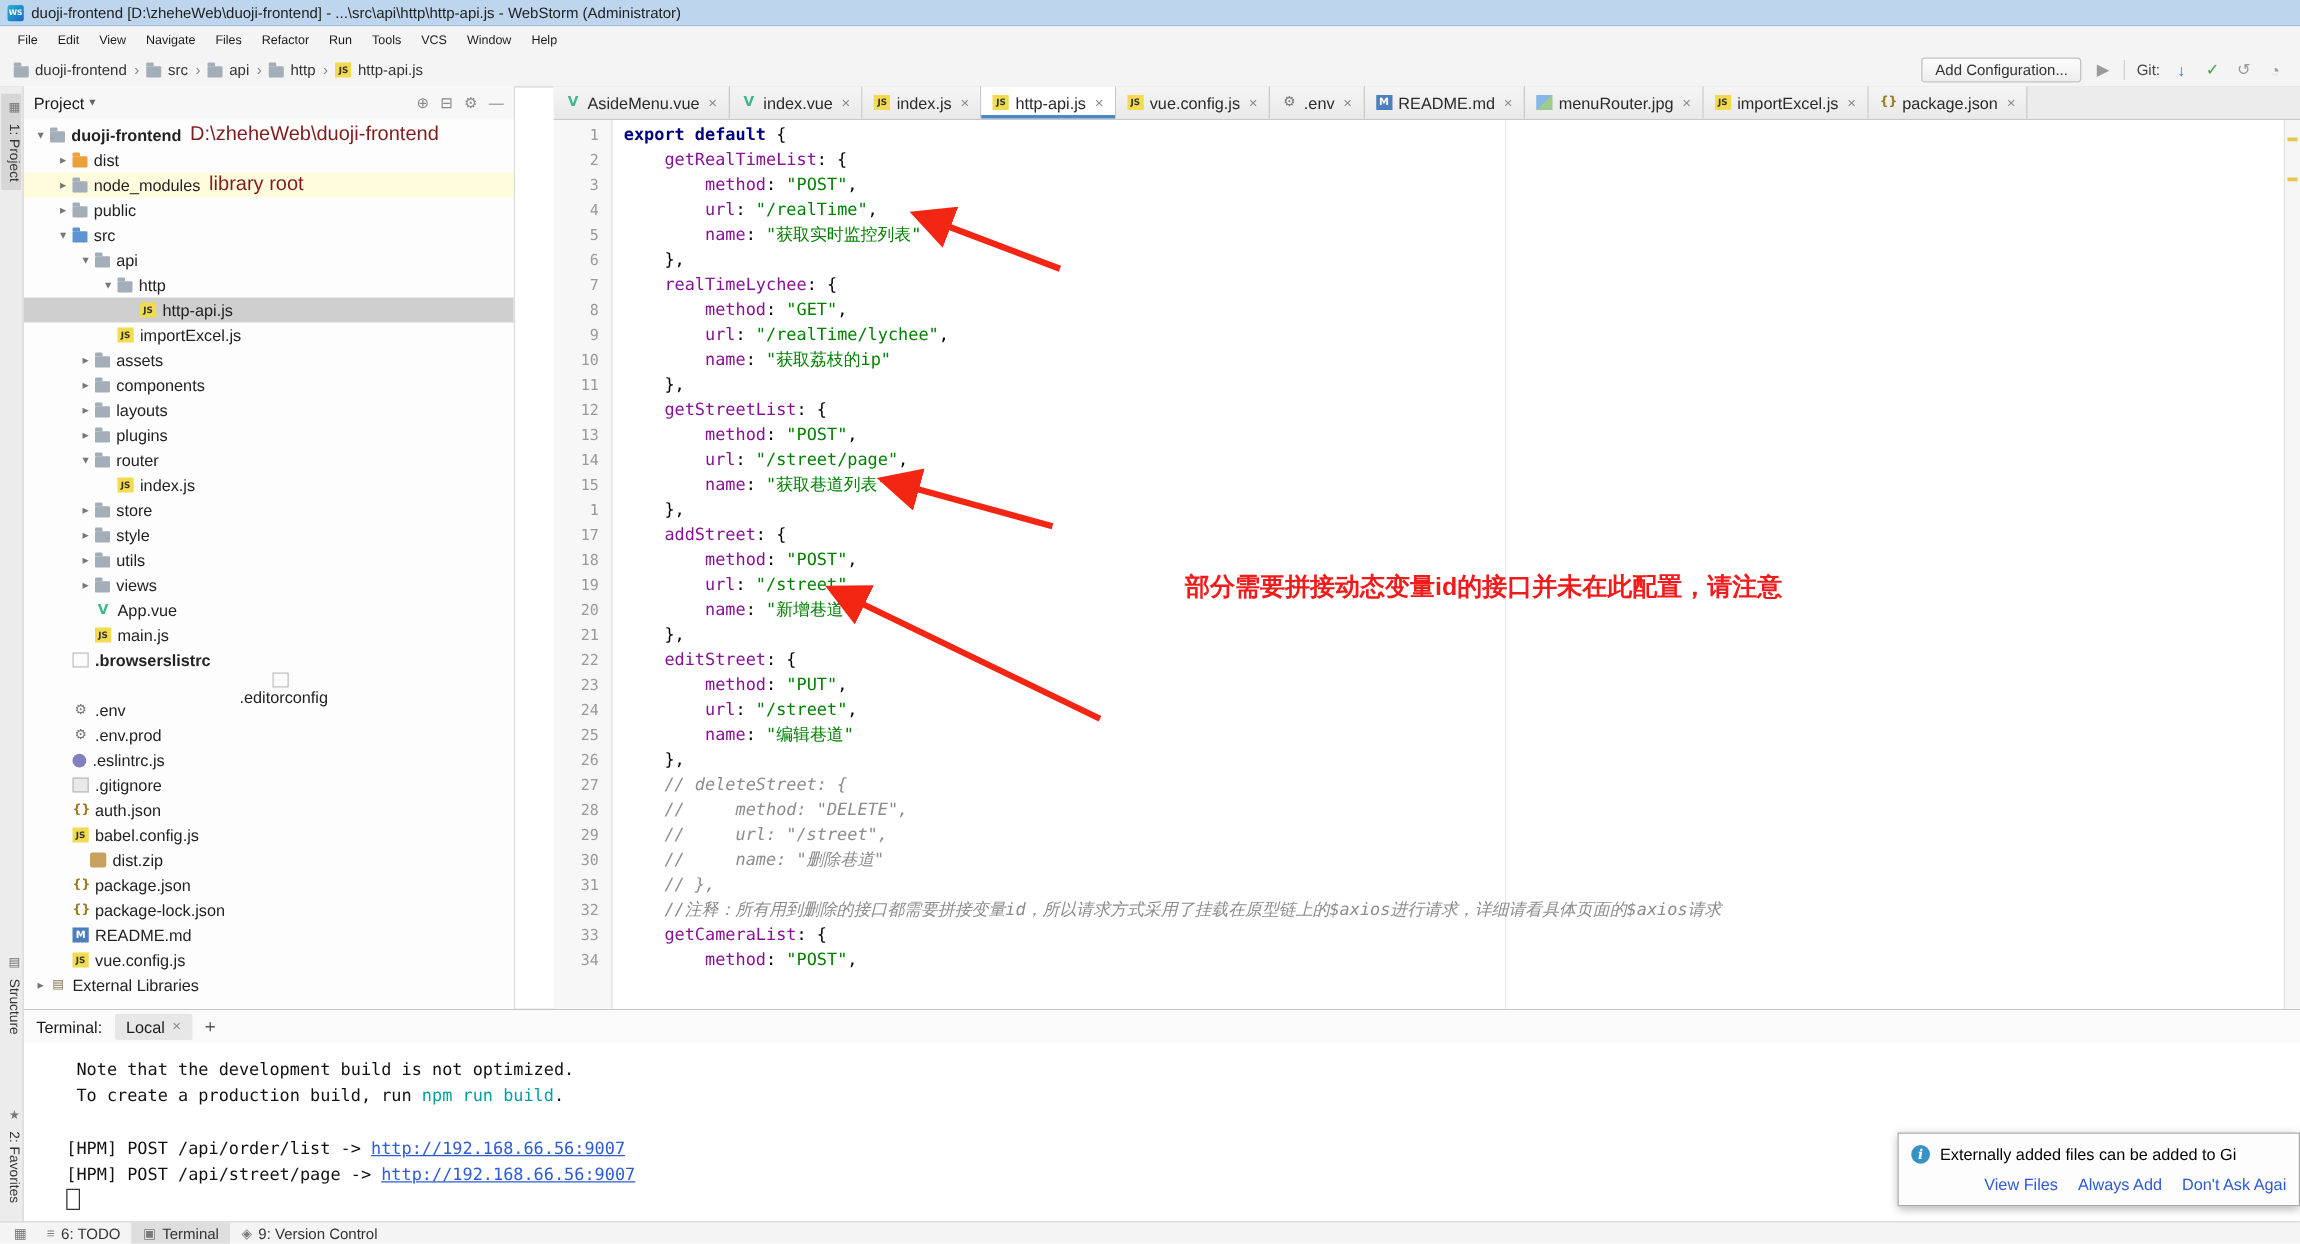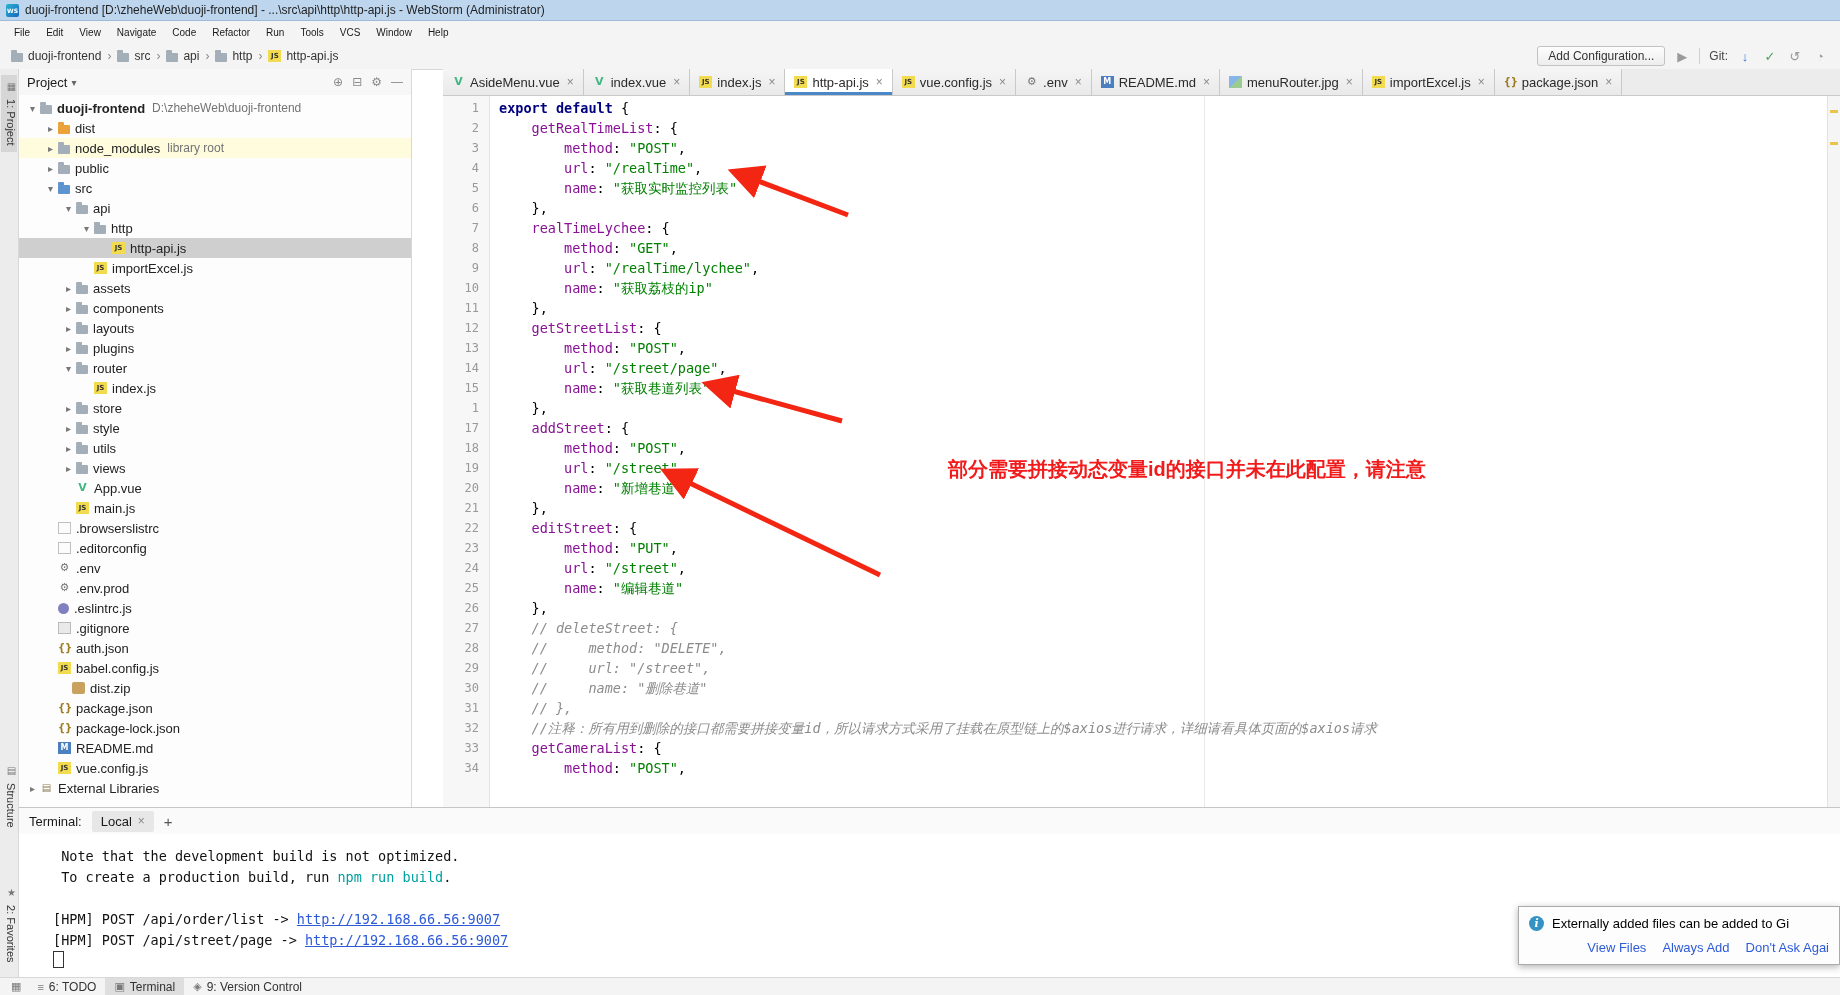--- a/index.html
+++ b/index.html
@@ -40,21 +40,21 @@
   
   .project-panel{width:392px;flex:none;display:flex;flex-direction:column;background:#FDFDFD;border-right:1px solid #D8D8D8;}
   .panel-header{height:26px;flex:none;display:flex;align-items:center;padding:0 8px;font-size:13px;background:#F7F7F7;}
   .ph-caret{color:#666;margin-left:4px;font-size:10px;}
   .ph-icons{margin-left:auto;display:flex;gap:9px;color:#8A8A8A;font-size:12px;}
   .tree{flex:1;overflow:hidden;padding-top:3px;background:#FDFDFD;}
   .tree-row{height:20px;display:flex;align-items:center;font-size:13px;color:#222;white-space:nowrap;}
   .tree-row.sel{background:#CFCFCF;}
   .tree-row.hl{background:#FFFBDD;}
   .chev{width:15px;flex:none;text-align:center;color:#777;font-size:10px;}
-  .suffix{color:#737373;margin-left:7px;font-size:12px;}
+  .suffix{color:#7f1d1d;margin-left:7px;font-size:16px;}
 
   
   .fic{display:inline-block;width:13px;height:12px;margin-right:5px;flex:none;text-align:center;
        font:bold 8px/12px "DejaVu Sans",sans-serif;color:#fff;vertical-align:-2px;}
   .ic-folder,.ic-folder-src,.ic-folder-ex{position:relative;height:9px;width:12px;margin-top:2px;border-radius:1px;background:#A3AEB9;}
   .ic-folder-src{background:#5C94CE;}
   .ic-folder-ex{background:#EBA23A;}
   .ic-folder::before,.ic-folder-src::before,.ic-folder-ex::before{content:"";position:absolute;top:-3px;left:0;
        width:6px;height:3px;background:inherit;border-radius:1px 1px 0 0;}
   .ic-js{background:#F2DB4E;color:#33322E;font-size:7px;}
@@ -129,21 +129,21 @@
 <div class="titlebar">
   <span class="ws-logo">WS</span>
   <span>duoji-frontend [D:\zheheWeb\duoji-frontend] - ...\src\api\http\http-api.js - WebStorm (Administrator)</span>
 </div>
 
 <div class="menubar">
     <span class="menu-item">File</span>
     <span class="menu-item">Edit</span>
     <span class="menu-item">View</span>
     <span class="menu-item">Navigate</span>
-    <span class="menu-item">Code</span>
+    <span class="menu-item">Files</span>
     <span class="menu-item">Refactor</span>
     <span class="menu-item">Run</span>
     <span class="menu-item">Tools</span>
     <span class="menu-item">VCS</span>
     <span class="menu-item">Window</span>
     <span class="menu-item">Help</span>
   </div>
 
 <div class="toolbar">
   <div class="breadcrumb">
@@ -315,26 +315,26 @@
             <div class="tree-row" style="padding-left: 42px;">
               <span class="chev"></span>
               <span class="fic ic-vue">V</span>
               <span class="tree-label">App.vue</span>
             </div>
             <div class="tree-row" style="padding-left: 42px;">
               <span class="chev"></span>
               <span class="fic ic-js">JS</span>
               <span class="tree-label">main.js</span>
             </div>
-            <div class="tree-row" style="padding-left: 24px;">
+            <div class="tree-row" style="padding-left: 24px; font-weight: bold;">
               <span class="chev"></span>
               <span class="fic ic-txt"></span>
               <span class="tree-label">.browserslistrc</span>
             </div>
-            <div class="tree-row" style="padding-left: 24px;">
+            <div class="tree-row" style="padding-left: 24px; flex-direction: column;">
               <span class="chev"></span>
               <span class="fic ic-txt"></span>
               <span class="tree-label">.editorconfig</span>
             </div>
             <div class="tree-row" style="padding-left: 24px;">
               <span class="chev"></span>
               <span class="fic ic-env">⚙</span>
               <span class="tree-label">.env</span>
             </div>
             <div class="tree-row" style="padding-left: 24px;">

